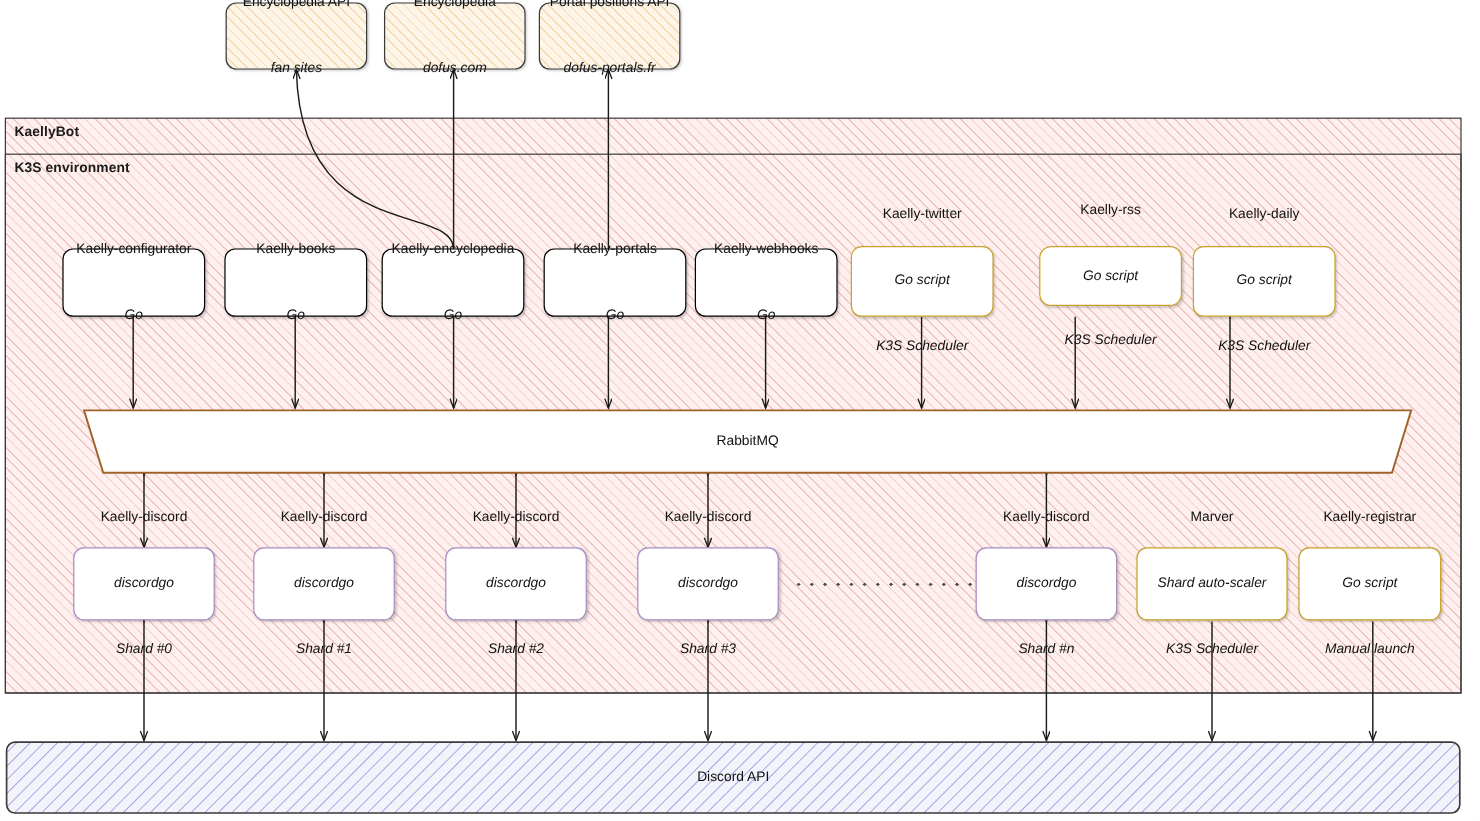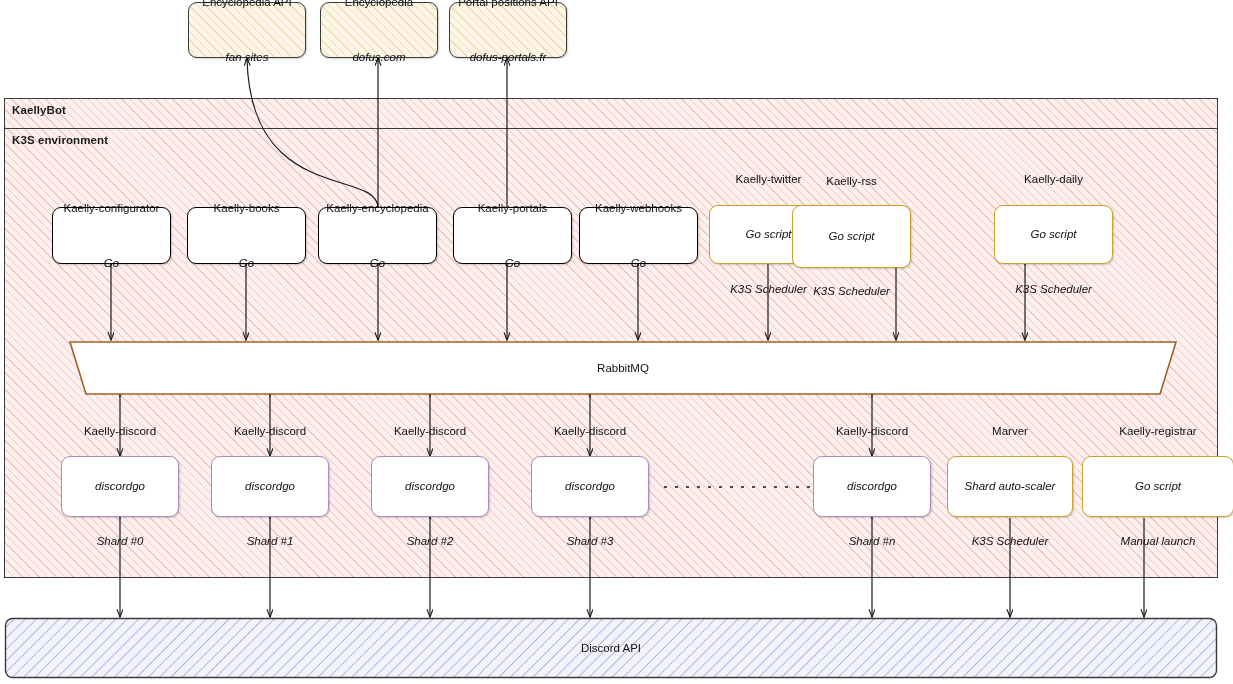--- a/index.html
+++ b/index.html
@@ -148,21 +148,21 @@
     <div class="node" style="left:579px;top:207px;width:119px;height:57px;">
       <span class="t1">Kaelly-webhooks</span>
       <span class="t2">Go</span>
     </div>
 
     <div class="node gold" style="left:709px;top:205px;width:119px;height:59px;">
       <span class="t1">Kaelly-twitter</span>
       <span class="t2">Go script</span>
       <span class="t3">K3S Scheduler</span>
     </div>
-    <div class="node gold" style="left:792px;top:205px;width:119px;height:63px;">
+    <div class="node gold" style="left:866px;top:205px;width:119px;height:50px;border-radius:10px;">
       <span class="t1">Kaelly-rss</span>
       <span class="t2">Go script</span>
       <span class="t3">K3S Scheduler</span>
     </div>
     <div class="node gold" style="left:966px;top:205px;width:119px;height:59px;margin-left:28px;">
       <span class="t1">Kaelly-daily</span>
       <span class="t2">Go script</span>
       <span class="t3">K3S Scheduler</span>
     </div>
 
@@ -197,21 +197,21 @@
       <span class="t1">Kaelly-discord</span>
       <span class="t2">discordgo</span>
       <span class="t3">Shard #n</span>
     </div>
 
     <div class="node gold" style="left:947px;top:456px;width:126px;height:61px;text-align:center;">
       <span class="t1">Marver</span>
       <span class="t2">Shard auto-scaler</span>
       <span class="t3">K3S Scheduler</span>
     </div>
-    <div class="node gold" style="left:1082px;top:456px;width:152px;height:61px;">
+    <div class="node gold" style="left:1082px;top:456px;width:119px;height:61px;">
       <span class="t1">Kaelly-registrar</span>
       <span class="t2">Go script</span>
       <span class="t3">Manual launch</span>
     </div>
 
     <div style="position:absolute;left:4px;top:617px;width:1214px;height:62px;">
       <svg viewBox="0 0 1214 62" preserveAspectRatio="none" style="position:absolute;left:0;top:0;width:100%;height:100%;">
         <defs>
           <pattern id="bh" width="8" height="8" patternUnits="userSpaceOnUse" patternTransform="rotate(45)">
             <rect width="8" height="8" fill="#f3f3fb"></rect>

